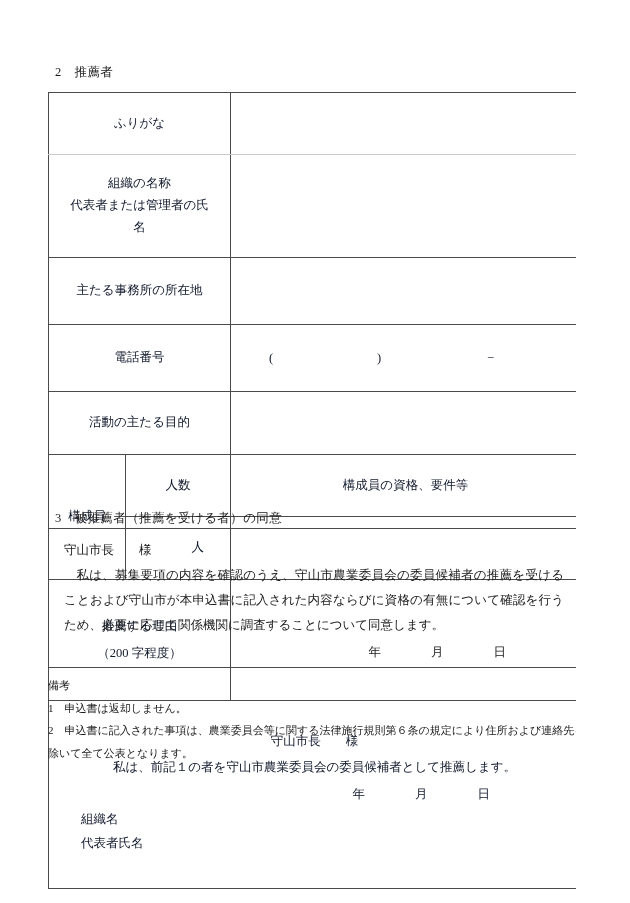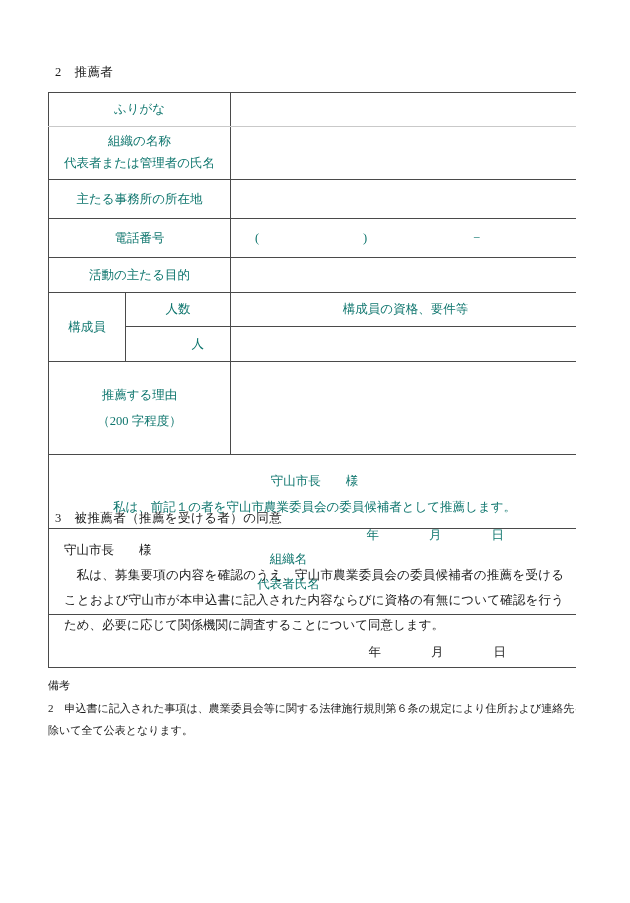--- a/index.html
+++ b/index.html
@@ -39,24 +39,24 @@
     position: absolute;
     left: 48px;
     top: 76px;
     width: 532px;
     border-collapse: collapse;
     table-layout: fixed;
     font-size: 12.5px;
   }
   .tbl td {
     border: 1px solid #4a4a4a;
-    padding: 4px;
+    padding: 18px;
     vertical-align: middle;
     text-align: center;
-    color: #0f766e;
+    color: #0f172a;
   }
   .tbl td.dash-bottom { border-bottom: 1px solid #c9c9c9; }
   .tbl td.dash-top    { border-top: 1px solid #c9c9c9; }
 
   .cell-lbl { text-align: center; }
   .lbl-2line { line-height: 1.75; padding: 4px 0; }
 
   
   .phone-row {
     position: relative;
@@ -79,21 +79,21 @@
   }
   .decl .addr { white-space: pre; }
   .decl .stmt { margin-top: 2px; }
   .decl .dateline {
     text-align: right;
     padding-right: 58px;
     white-space: pre;
     margin-top: 3px;
   }
   .decl .signline {
-    text-align: center;
+    text-align: left;
     white-space: pre;
     padding-right: 52px;
   }
 
   
   .consent-box {
     position: absolute;
     left: 48px;
     top: 512px;
     width: 532px;
@@ -223,16 +223,17 @@
   <div class="consent-box">
     <div class="consent-inner">
       <div class="addr">守山市長　　様</div>
       <p>私は、募集要項の内容を確認のうえ、守山市農業委員会の委員候補者の推薦を受けることおよび守山市が本申込書に記入された内容ならびに資格の有無について確認を行うため、必要に応じて関係機関に調査することについて同意します。</p>
       <div class="dateline">年　　　　月　　　　日</div>
     </div>
   </div>
 
   <div class="remarks">
     <div class="rtitle">備考</div>
+    <div class="ritem">1　申込書は返却しません。</div>
     <div class="ritem">2　申込書に記入された事項は、農業委員会等に関する法律施行規則第６条の規定により住所および連絡先を除いて全て公表となります。</div>
   </div>
 
 </div>
 
 </body></html>

